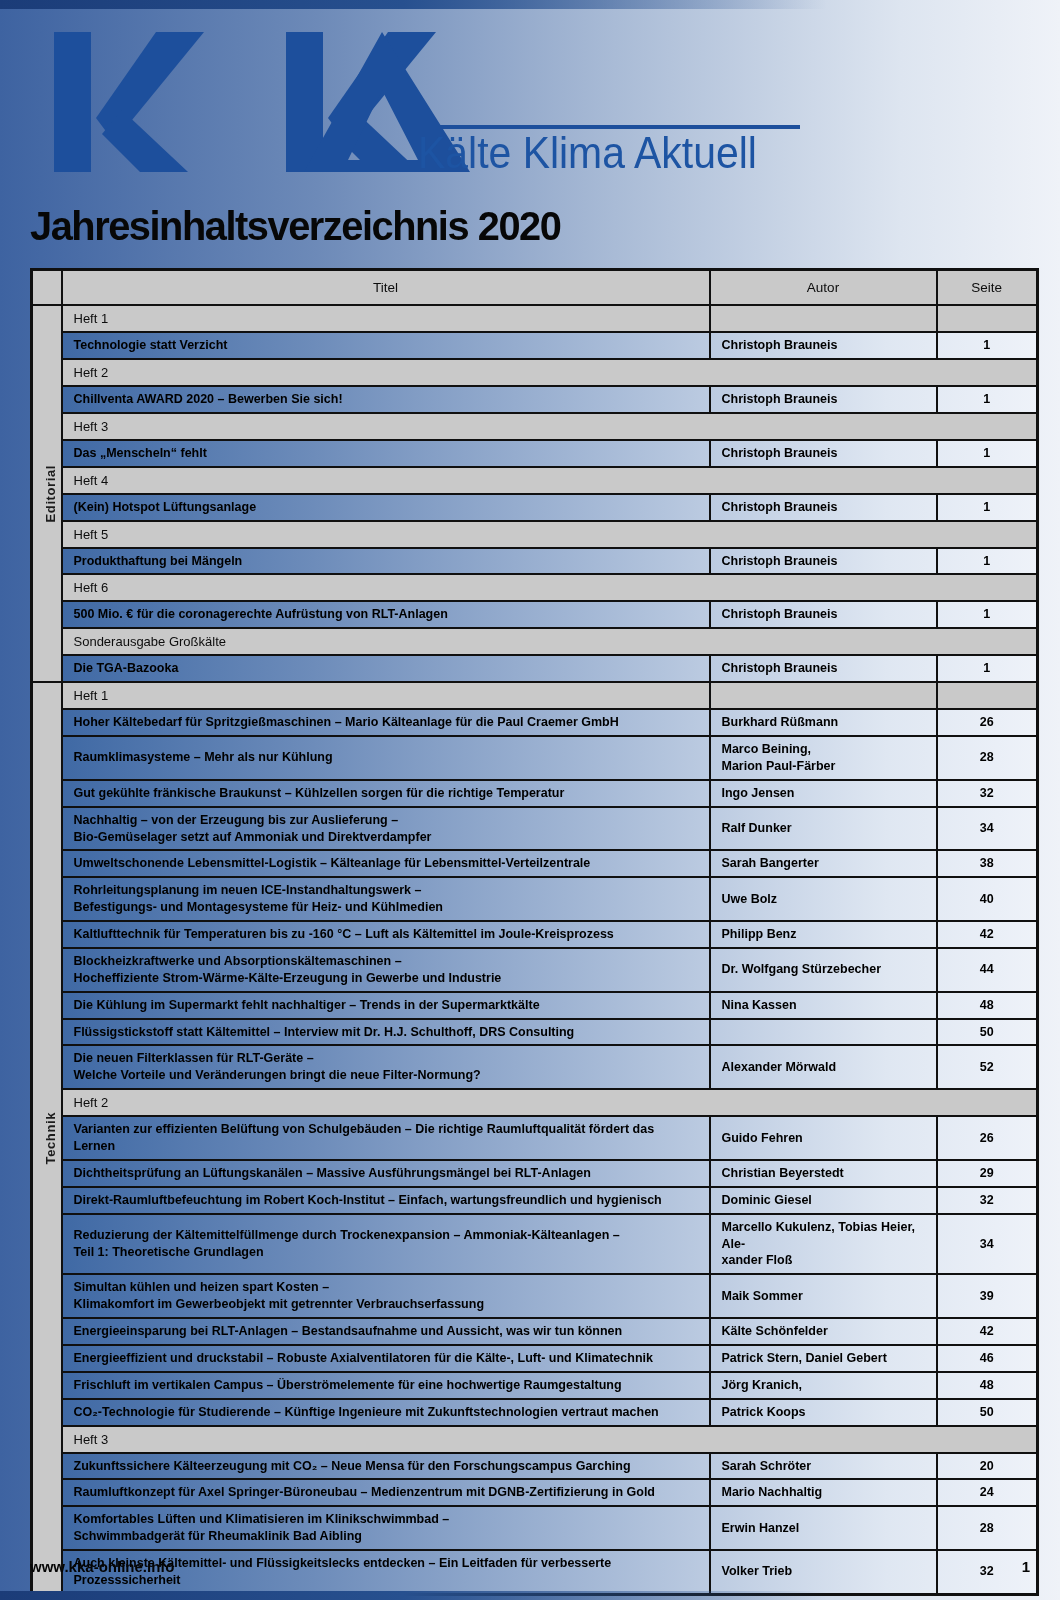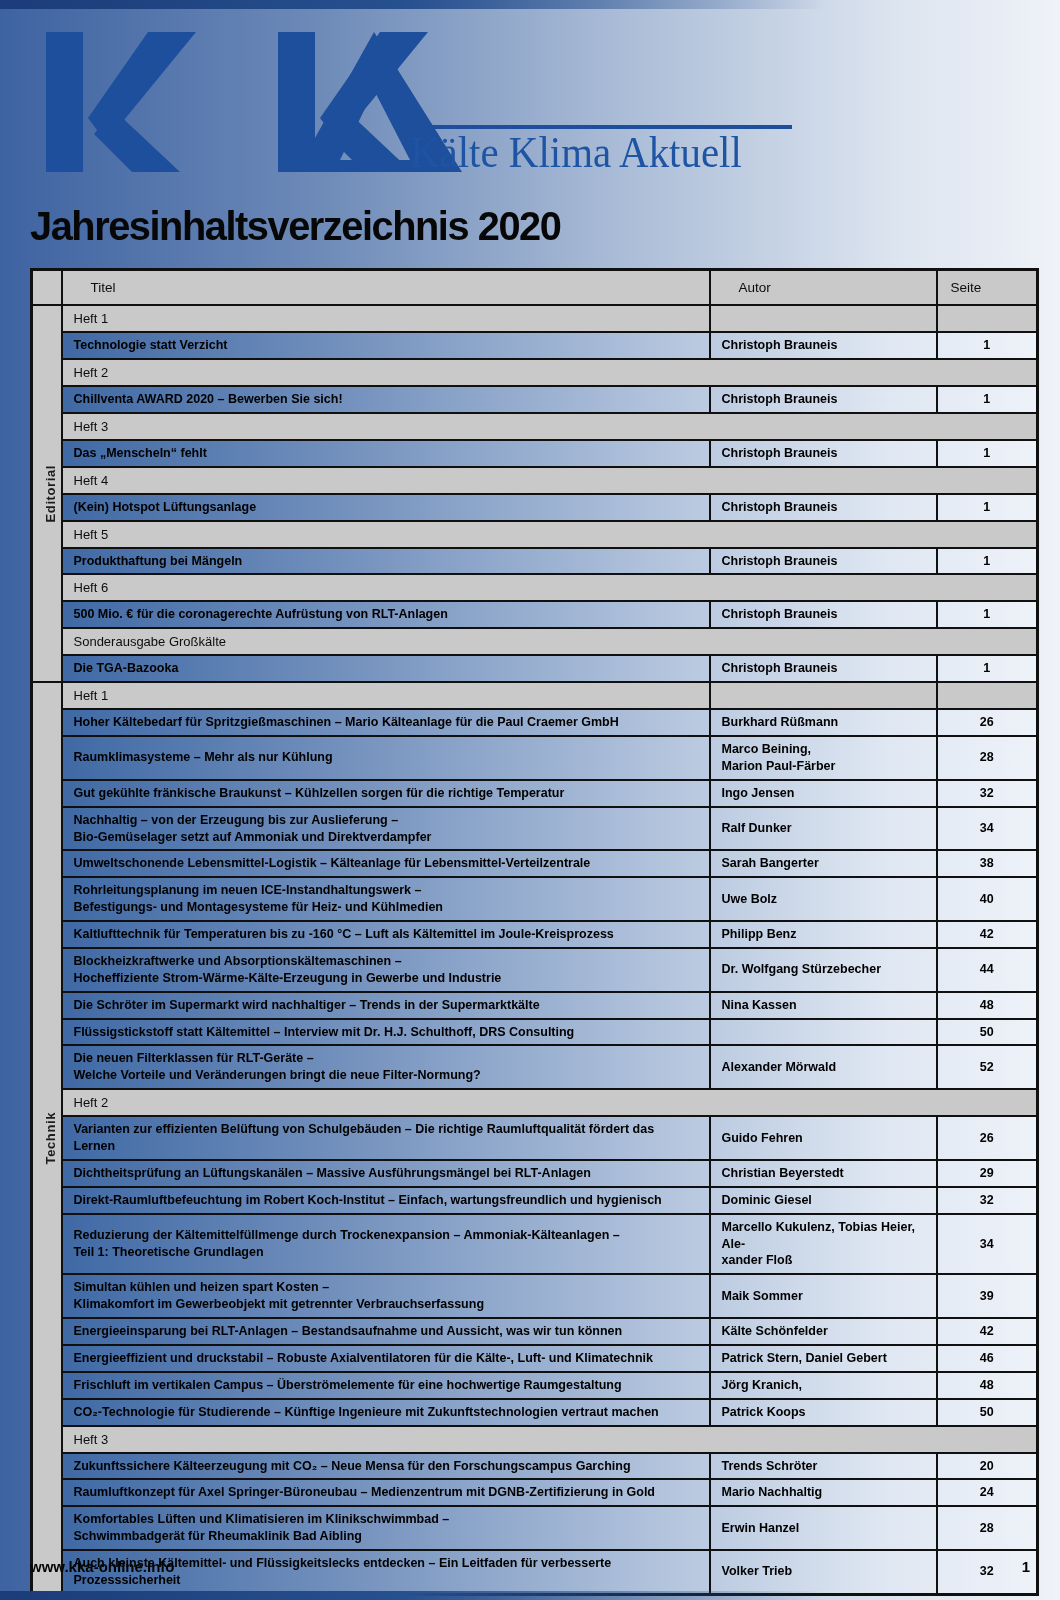--- a/index.html
+++ b/index.html
@@ -8,21 +8,21 @@
     font-family:"Liberation Sans",sans-serif;
     position:relative;overflow:hidden;
     background:linear-gradient(90deg,#3e63a1 0%,#6d8ab8 30%,#a9bbd6 58%,#dde5f0 85%,#eff2f8 100%);
   }
   .edge-strip{position:absolute;left:0;width:1060px;height:9px;
     background:linear-gradient(90deg,#1b3c78 0%,#27508f 38%,rgba(39,80,143,0) 78%);}
   .edge-strip.top{top:0;}
   .edge-strip.bottom{bottom:0;}
 
   
-  .logo-wrap{position:absolute;top:30px;left:44px;width:990px;height:145px;font-family:Liberation Serif, serif;}
+  .logo-wrap{position:absolute;top:30px;left:52px;width:990px;height:145px;}
   .logo-svg{position:absolute;top:0;left:0;}
   .logo-right{position:absolute;left:366px;top:95px;width:392px;}
   .logo-line{width:382px;height:4px;background:#1d4f9c;}
   .logo-subtitle{
     margin-top:1px;font-size:44px;line-height:1.05;color:#1d54a3;
     font-weight:400;letter-spacing:0px;transform:scaleX(0.93);transform-origin:left top;
     white-space:nowrap;
   }
   .page-title{
     position:absolute;top:203px;left:30px;
@@ -31,21 +31,21 @@
   }
 
   
   table.toc{
     position:absolute;top:268px;left:30px;width:1006px;
     border-collapse:collapse;table-layout:fixed;
     border:3px solid #101010;
   }
   table.toc td,table.toc th{border:2px solid #101010;vertical-align:middle;}
   th{background:#c9c9c9;font-weight:400;font-size:13.5px;color:#0d0d0d;
-     text-align:left;padding:9px 28px;}
+     text-align:center;padding:9px 11px;}
   th.c-page{padding:9px 13px;}
   td.rowlabel{background:#c9c9c9;vertical-align:top;padding:4px 0 0 0;}
   .vert{
     writing-mode:vertical-rl;transform:rotate(180deg);
     font-size:13px;font-weight:700;color:#1c1c1c;letter-spacing:0.6px;
     margin:0 auto;line-height:1;padding:2px 0;
   }
   tr.heft td{background:#c9c9c9;font-weight:400;font-size:13px;color:#0d0d0d;
      padding:5px 11px;}
   tr.article{
@@ -217,21 +217,21 @@
         <td class="cell-author">Philipp Benz</td>
         <td class="cell-page">42</td>
       </tr>
       <tr class="article">
         <td class="cell-title">Blockheizkraftwerke und Absorptionskältemaschinen –
 Hocheffiziente Strom-Wärme-Kälte-Erzeugung in Gewerbe und Industrie</td>
         <td class="cell-author">Dr. Wolfgang Stürzebecher</td>
         <td class="cell-page">44</td>
       </tr>
       <tr class="article">
-        <td class="cell-title">Die Schröter im Supermarkt wird nachhaltiger – Trends in der Supermarktkälte</td>
+        <td class="cell-title">Die Kühlung im Supermarkt fehlt nachhaltiger – Trends in der Supermarktkälte</td>
         <td class="cell-author">Nina Kassen</td>
         <td class="cell-page">48</td>
       </tr>
       <tr class="article">
         <td class="cell-title">Flüssigstickstoff statt Kältemittel – Interview mit Dr. H.J. Schulthoff, DRS Consulting</td>
         <td class="cell-author"></td>
         <td class="cell-page">50</td>
       </tr>
       <tr class="article">
         <td class="cell-title">Die neuen Filterklassen für RLT-Geräte –
@@ -288,21 +288,21 @@
       <tr class="article">
         <td class="cell-title">CO₂-Technologie für Studierende – Künftige Ingenieure mit Zukunftstechnologien vertraut machen</td>
         <td class="cell-author">Patrick Koops</td>
         <td class="cell-page">50</td>
       </tr>
       <tr class="heft">
         <td colspan="3">Heft 3</td>
       </tr>
       <tr class="article">
         <td class="cell-title">Zukunftssichere Kälteerzeugung mit CO₂ – Neue Mensa für den Forschungscampus Garching</td>
-        <td class="cell-author">Trends Schröter</td>
+        <td class="cell-author">Sarah Schröter</td>
         <td class="cell-page">20</td>
       </tr>
       <tr class="article">
         <td class="cell-title">Raumluftkonzept für Axel Springer-Büroneubau – Medienzentrum mit DGNB-Zertifizierung in Gold</td>
         <td class="cell-author">Mario Nachhaltig</td>
         <td class="cell-page">24</td>
       </tr>
       <tr class="article">
         <td class="cell-title">Komfortables Lüften und Klimatisieren im Klinikschwimmbad –
 Schwimmbadgerät für Rheumaklinik Bad Aibling</td>

